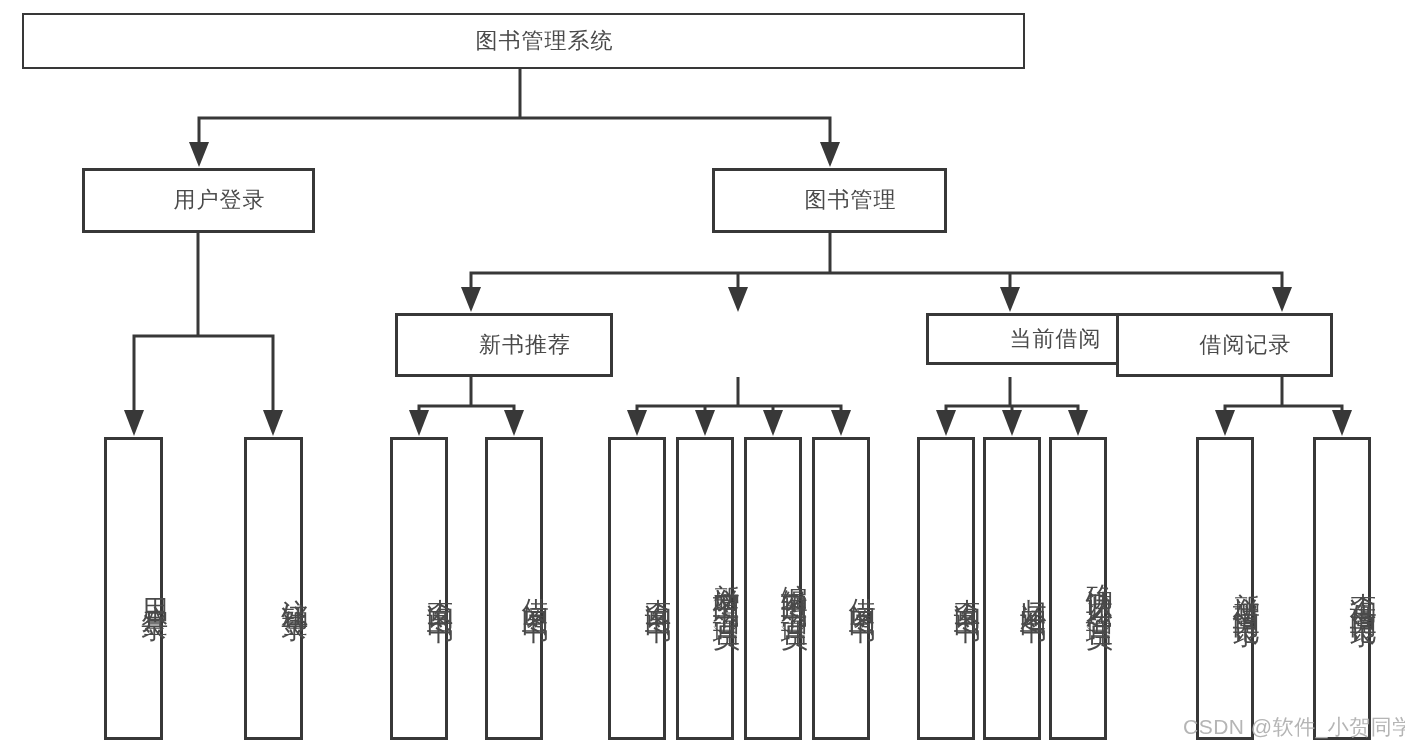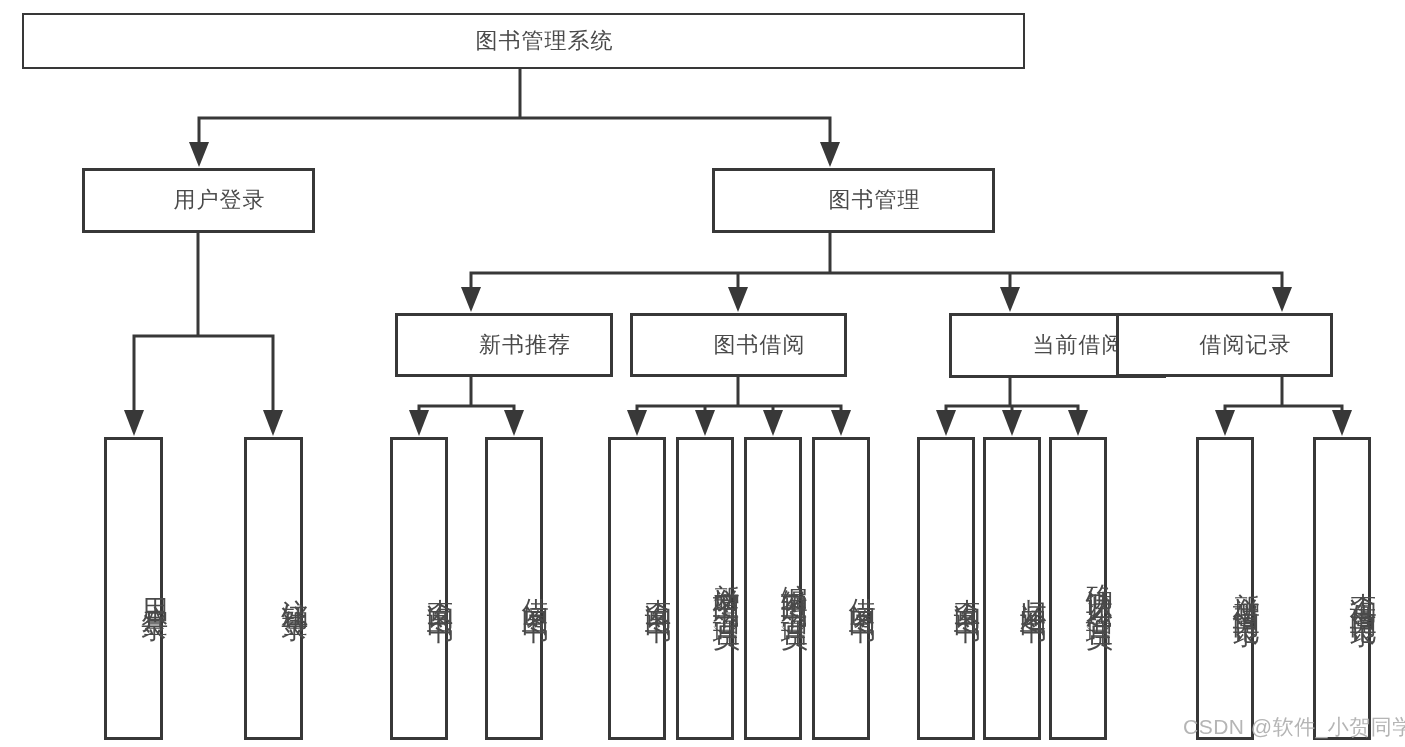--- a/index.html
+++ b/index.html
@@ -88,25 +88,24 @@
       <path d="M1282 377 V406" stroke="#383838" stroke-width="3" fill="none"></path>
       <path d="M1225 414 V406 H1342 V414" stroke="#383838" stroke-width="3" fill="none"></path>
       <polygon points="1215,410 1235,410 1225,436" fill="#383838"></polygon>
       <polygon points="1332,410 1352,410 1342,436" fill="#383838"></polygon>
     </g>
   </svg>
 
   <div class="node h root" style="left:22px;top:13px;width:1003px;height:56px;">图书管理系统</div>
 
   <div class="node h" style="left:82px;top:168px;width:233px;height:65px;">用户登录</div>
-  <div class="node h" style="left:712px;top:168px;width:283px;height:65px;text-align:right;">图书管理</div>
+  <div class="node h" style="left:712px;top:168px;width:235px;height:65px;text-align:right;">图书管理</div>
 
   <div class="node h" style="left:362px;top:313px;width:218px;height:64px;margin-left:33px;">新书推荐</div>
-  <div class="node h" style="left:630px;top:313px;width:217px;height:64px;">图书借阅</div>
-  <div class="node h" style="left:949px;top:313px;width:217px;height:65px;">当前借阅</div>
+  <div class="node h" style="left:926px;top:313px;width:217px;height:52px;">当前借阅</div>
   <div class="node h" style="left:1116px;top:313px;width:217px;height:64px;">借阅记录</div>
 
   <div class="node v" style="left:104px;top:437px;width:59px;height:303px;">用户登录</div>
   <div class="node v" style="left:244px;top:437px;width:59px;height:303px;">注销登录</div>
 
   <div class="node v" style="left:390px;top:437px;width:58px;height:303px;">查询图书</div>
   <div class="node v" style="left:485px;top:437px;width:58px;height:303px;">借阅图书</div>
 
   <div class="node v" style="left:608px;top:437px;width:58px;height:303px;">查询图书</div>
   <div class="node v" style="left:676px;top:437px;width:58px;height:303px;">新增图书（管理员）</div>

